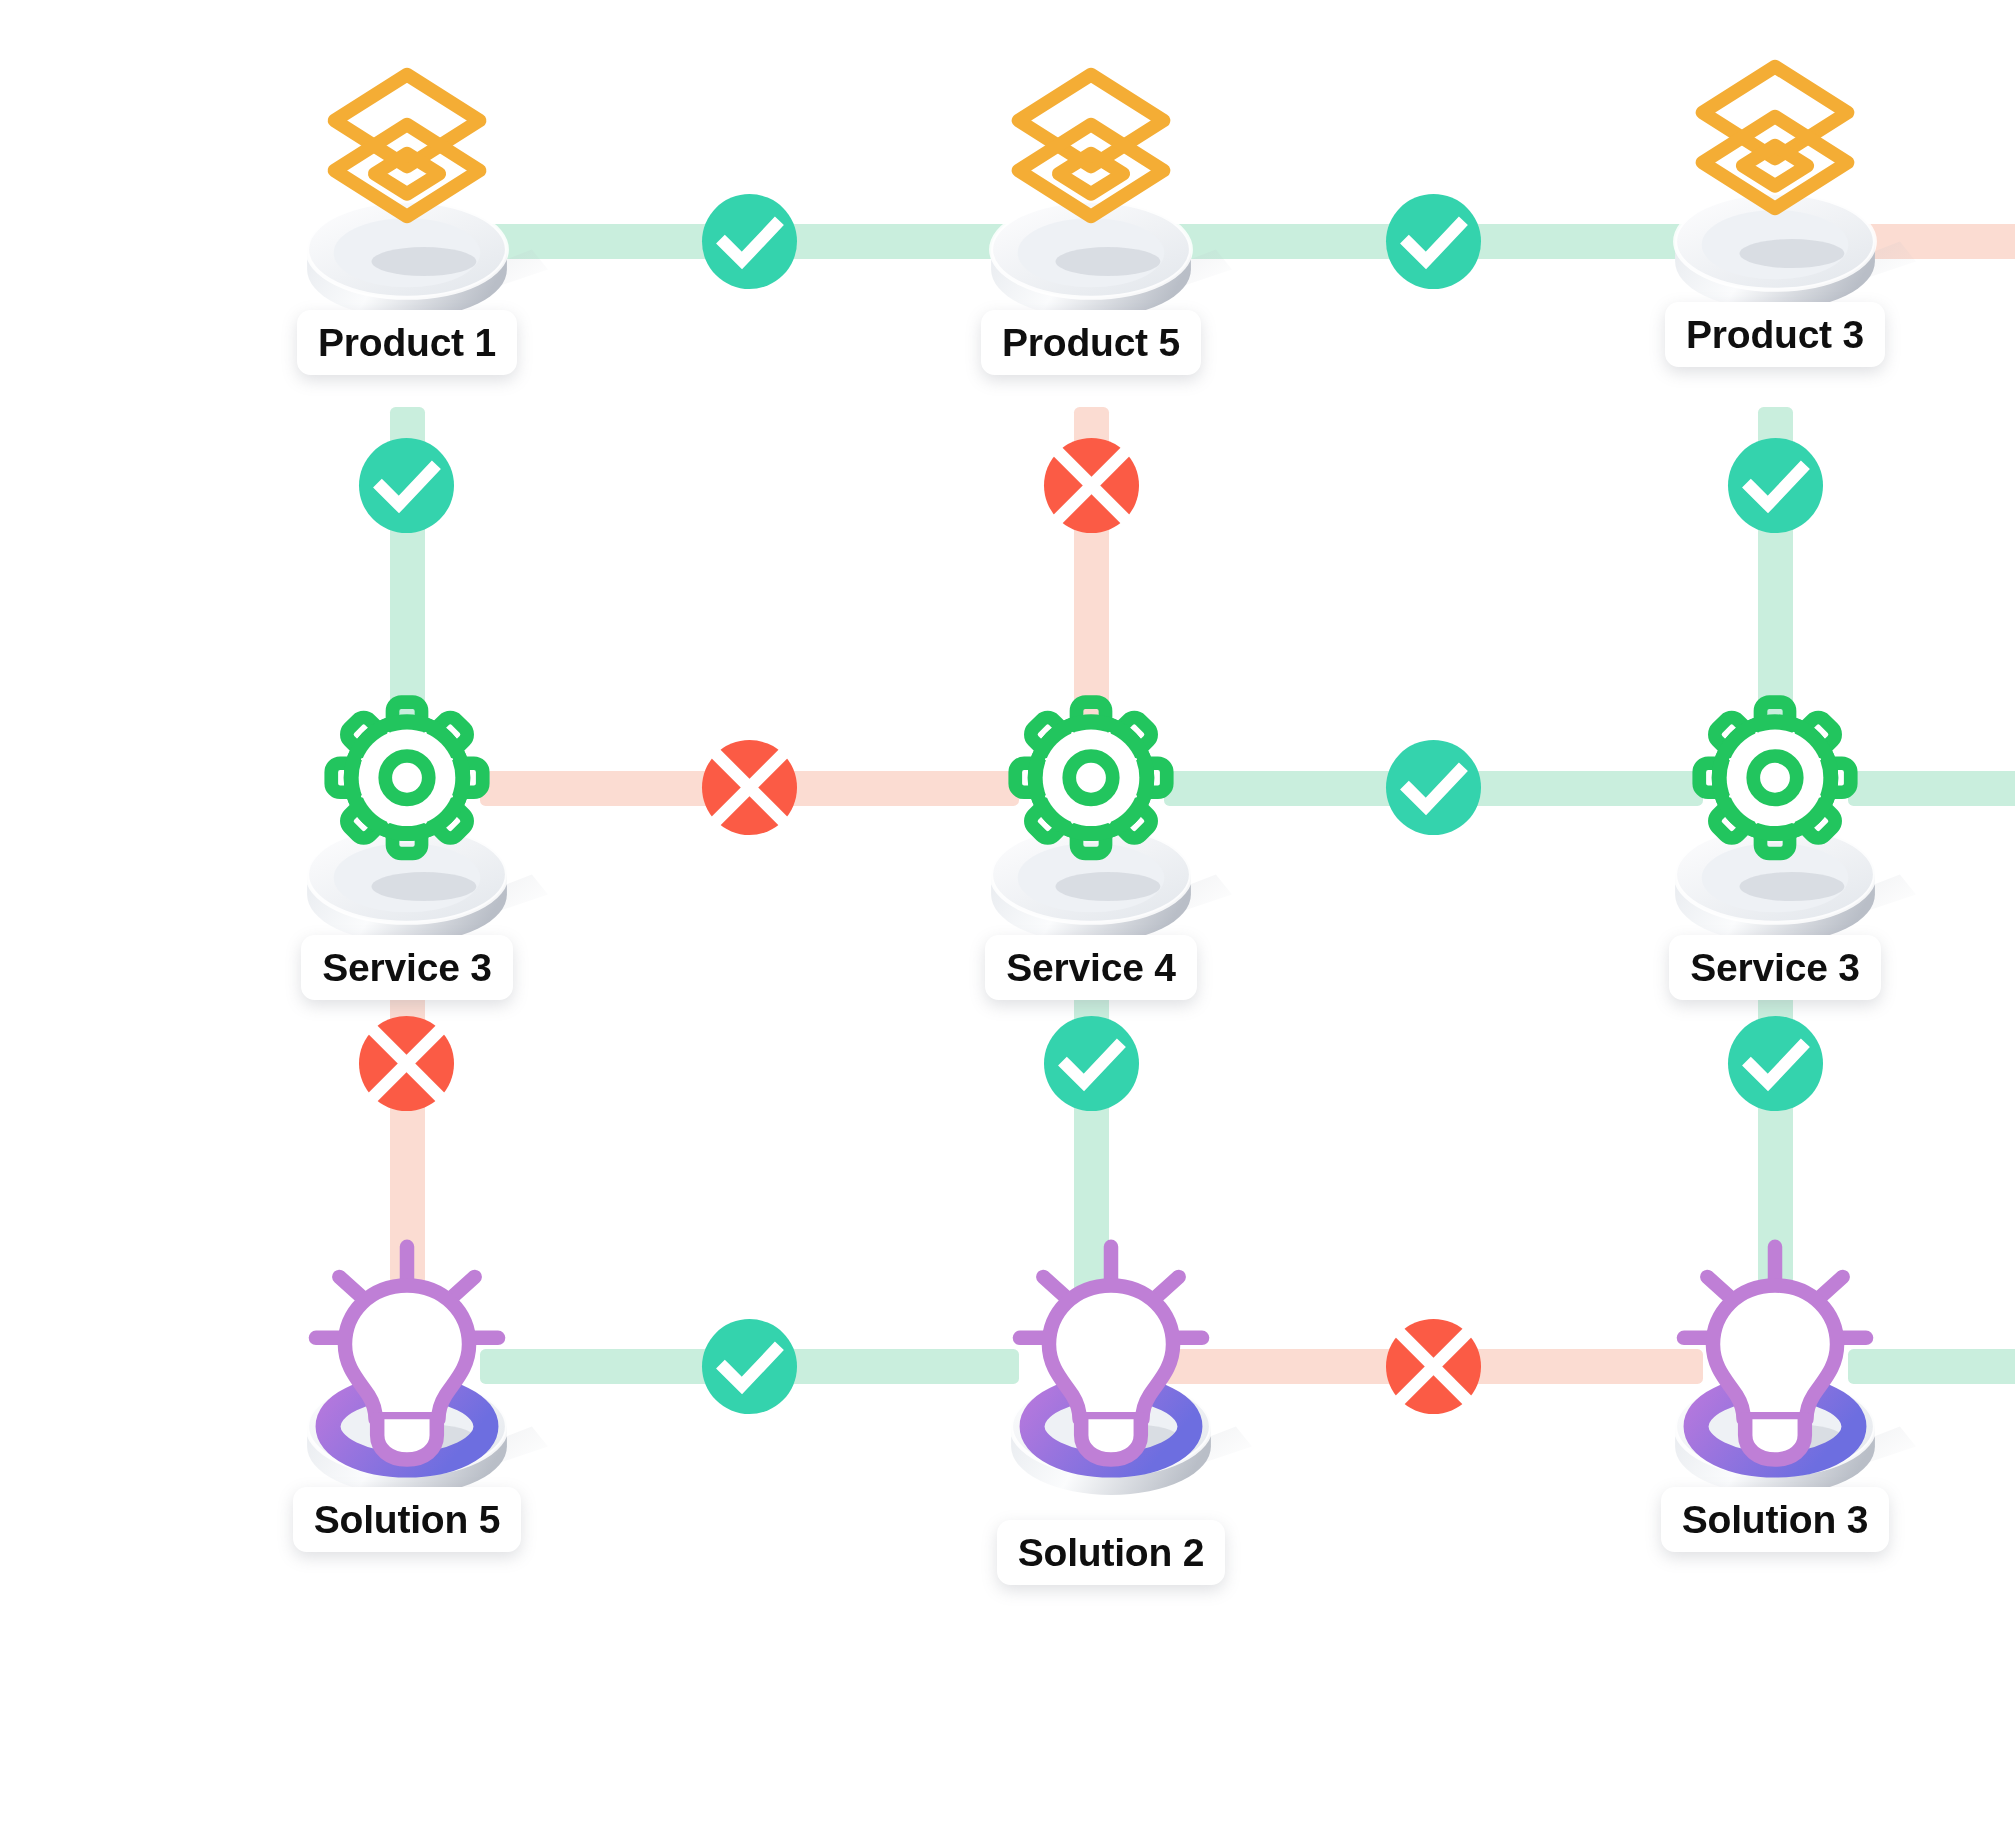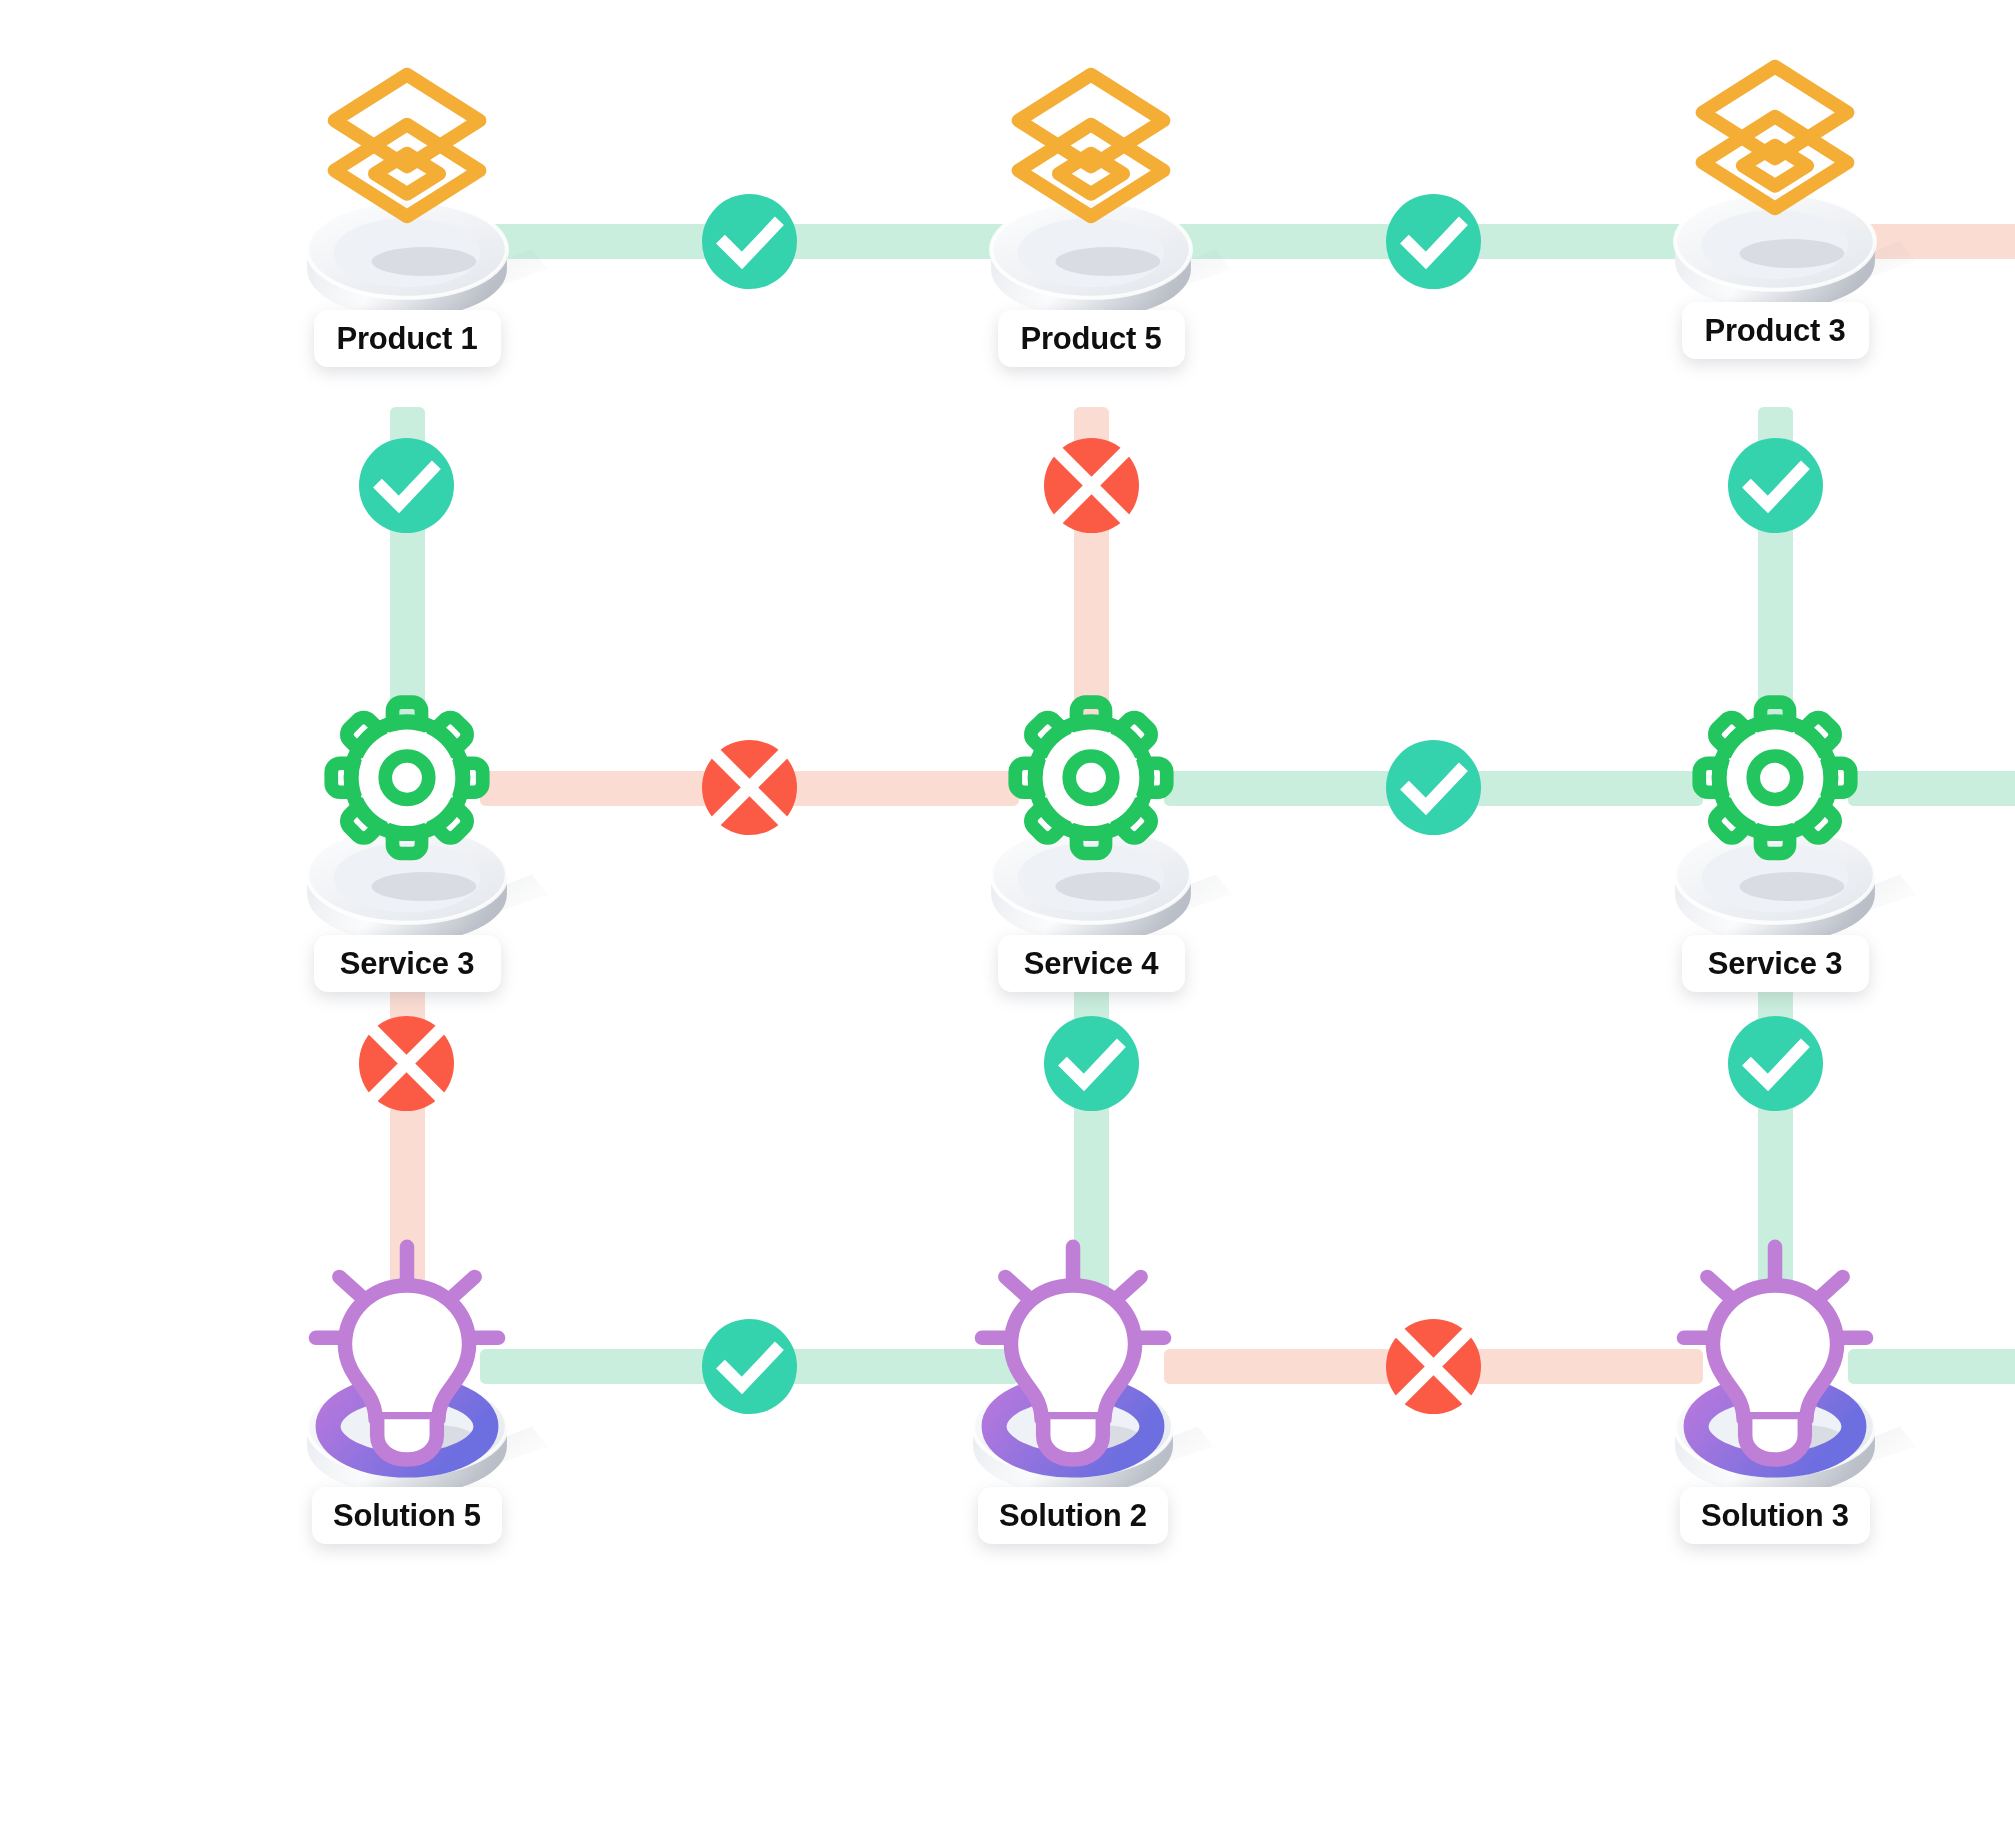--- a/index.html
+++ b/index.html
@@ -67,21 +67,21 @@
     overflow: visible;
   }
 
   .node-label {
     position: relative;
     background: #ffffff;
     border-radius: 13.7px;
     padding: 10.5px 21px;
     min-width: 145px;
     text-align: center;
-    font-size: 31px;
+    font-size: 39px;
     font-weight: bold;
     color: #0f0f0f;
     box-shadow: 0 5.6px 16px rgba(120,125,140,0.24);
     letter-spacing: -0.2px;
     white-space: nowrap;
     font-family: "Liberation Sans", sans-serif;
   }
 
   .layer-nodes { position: absolute; left:0; top:0; width:100%; height:100%; }
   .layer-conns { position: absolute; left:0; top:0; width:100%; height:100%; }
@@ -426,21 +426,21 @@
                  L428 452
                  C428 432 432 414 446 392
                  C468 358 504 324 504 266
                  C504 188 442 120 350 120 Z" fill="#ffffff" stroke="#bf7fd6" stroke-width="36" stroke-linejoin="round"></path>
         <path d="M276 452 L276 492 C276 526 306 552 350 552 C394 552 424 526 424 492 L424 452" fill="#ffffff" stroke="#bf7fd6" stroke-width="36" stroke-linejoin="round" stroke-linecap="round"></path>
       </g>
   </svg>
         </div>
         <div class="node-label">Solution 5</div>
       </div>
-      <div class="node" style="left: 932px; top: 1237px;">
+      <div class="node" style="left: 970px; top: 1237px; gap: 33px;">
         <div class="pedestal-wrap">
   <svg viewBox="0 0 700 620" xmlns="http://www.w3.org/2000/svg">
     <defs>
       <linearGradient id="rgsolution" x1="0" y1="0" x2="1" y2="0.4">
          <stop offset="0" stop-color="#b678dd"></stop>
          <stop offset="1" stop-color="#6d6ee0"></stop>
        </linearGradient>
       <linearGradient id="sidesolution" x1="0" y1="0" x2="1" y2="0.2">
         <stop offset="0" stop-color="#e9ecf0"></stop>
         <stop offset="0.42" stop-color="#fbfcfd"></stop>

